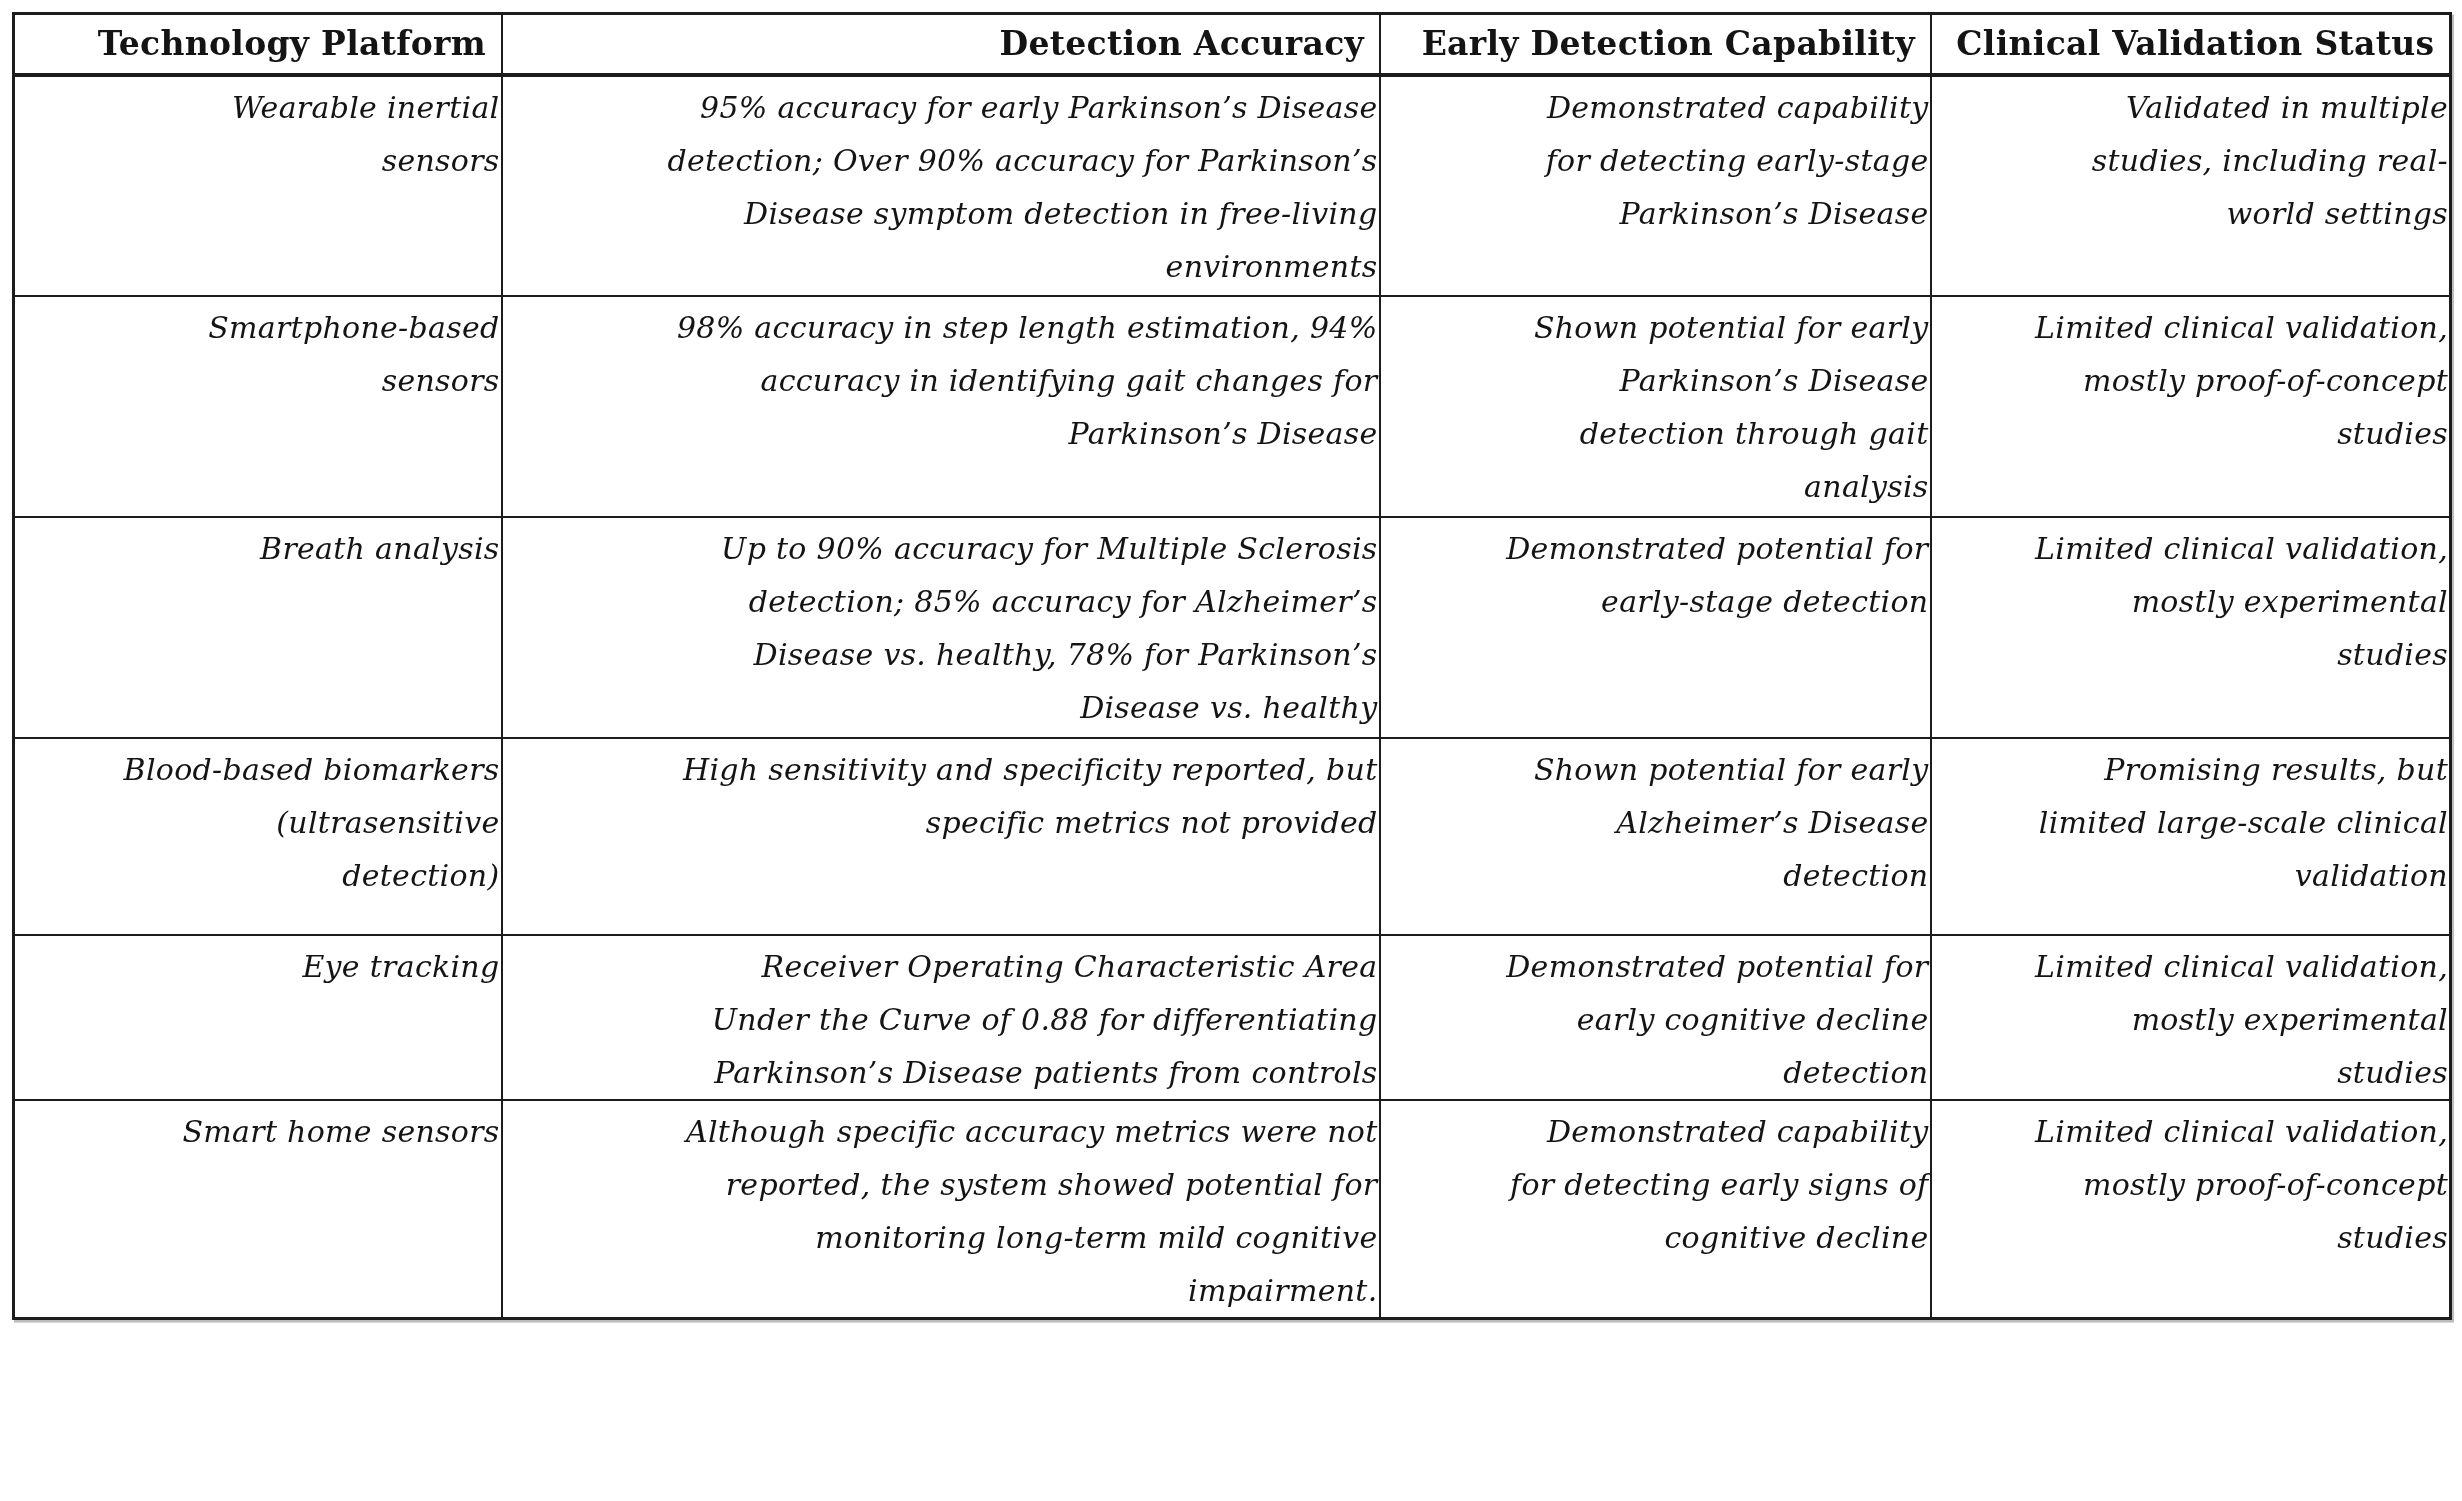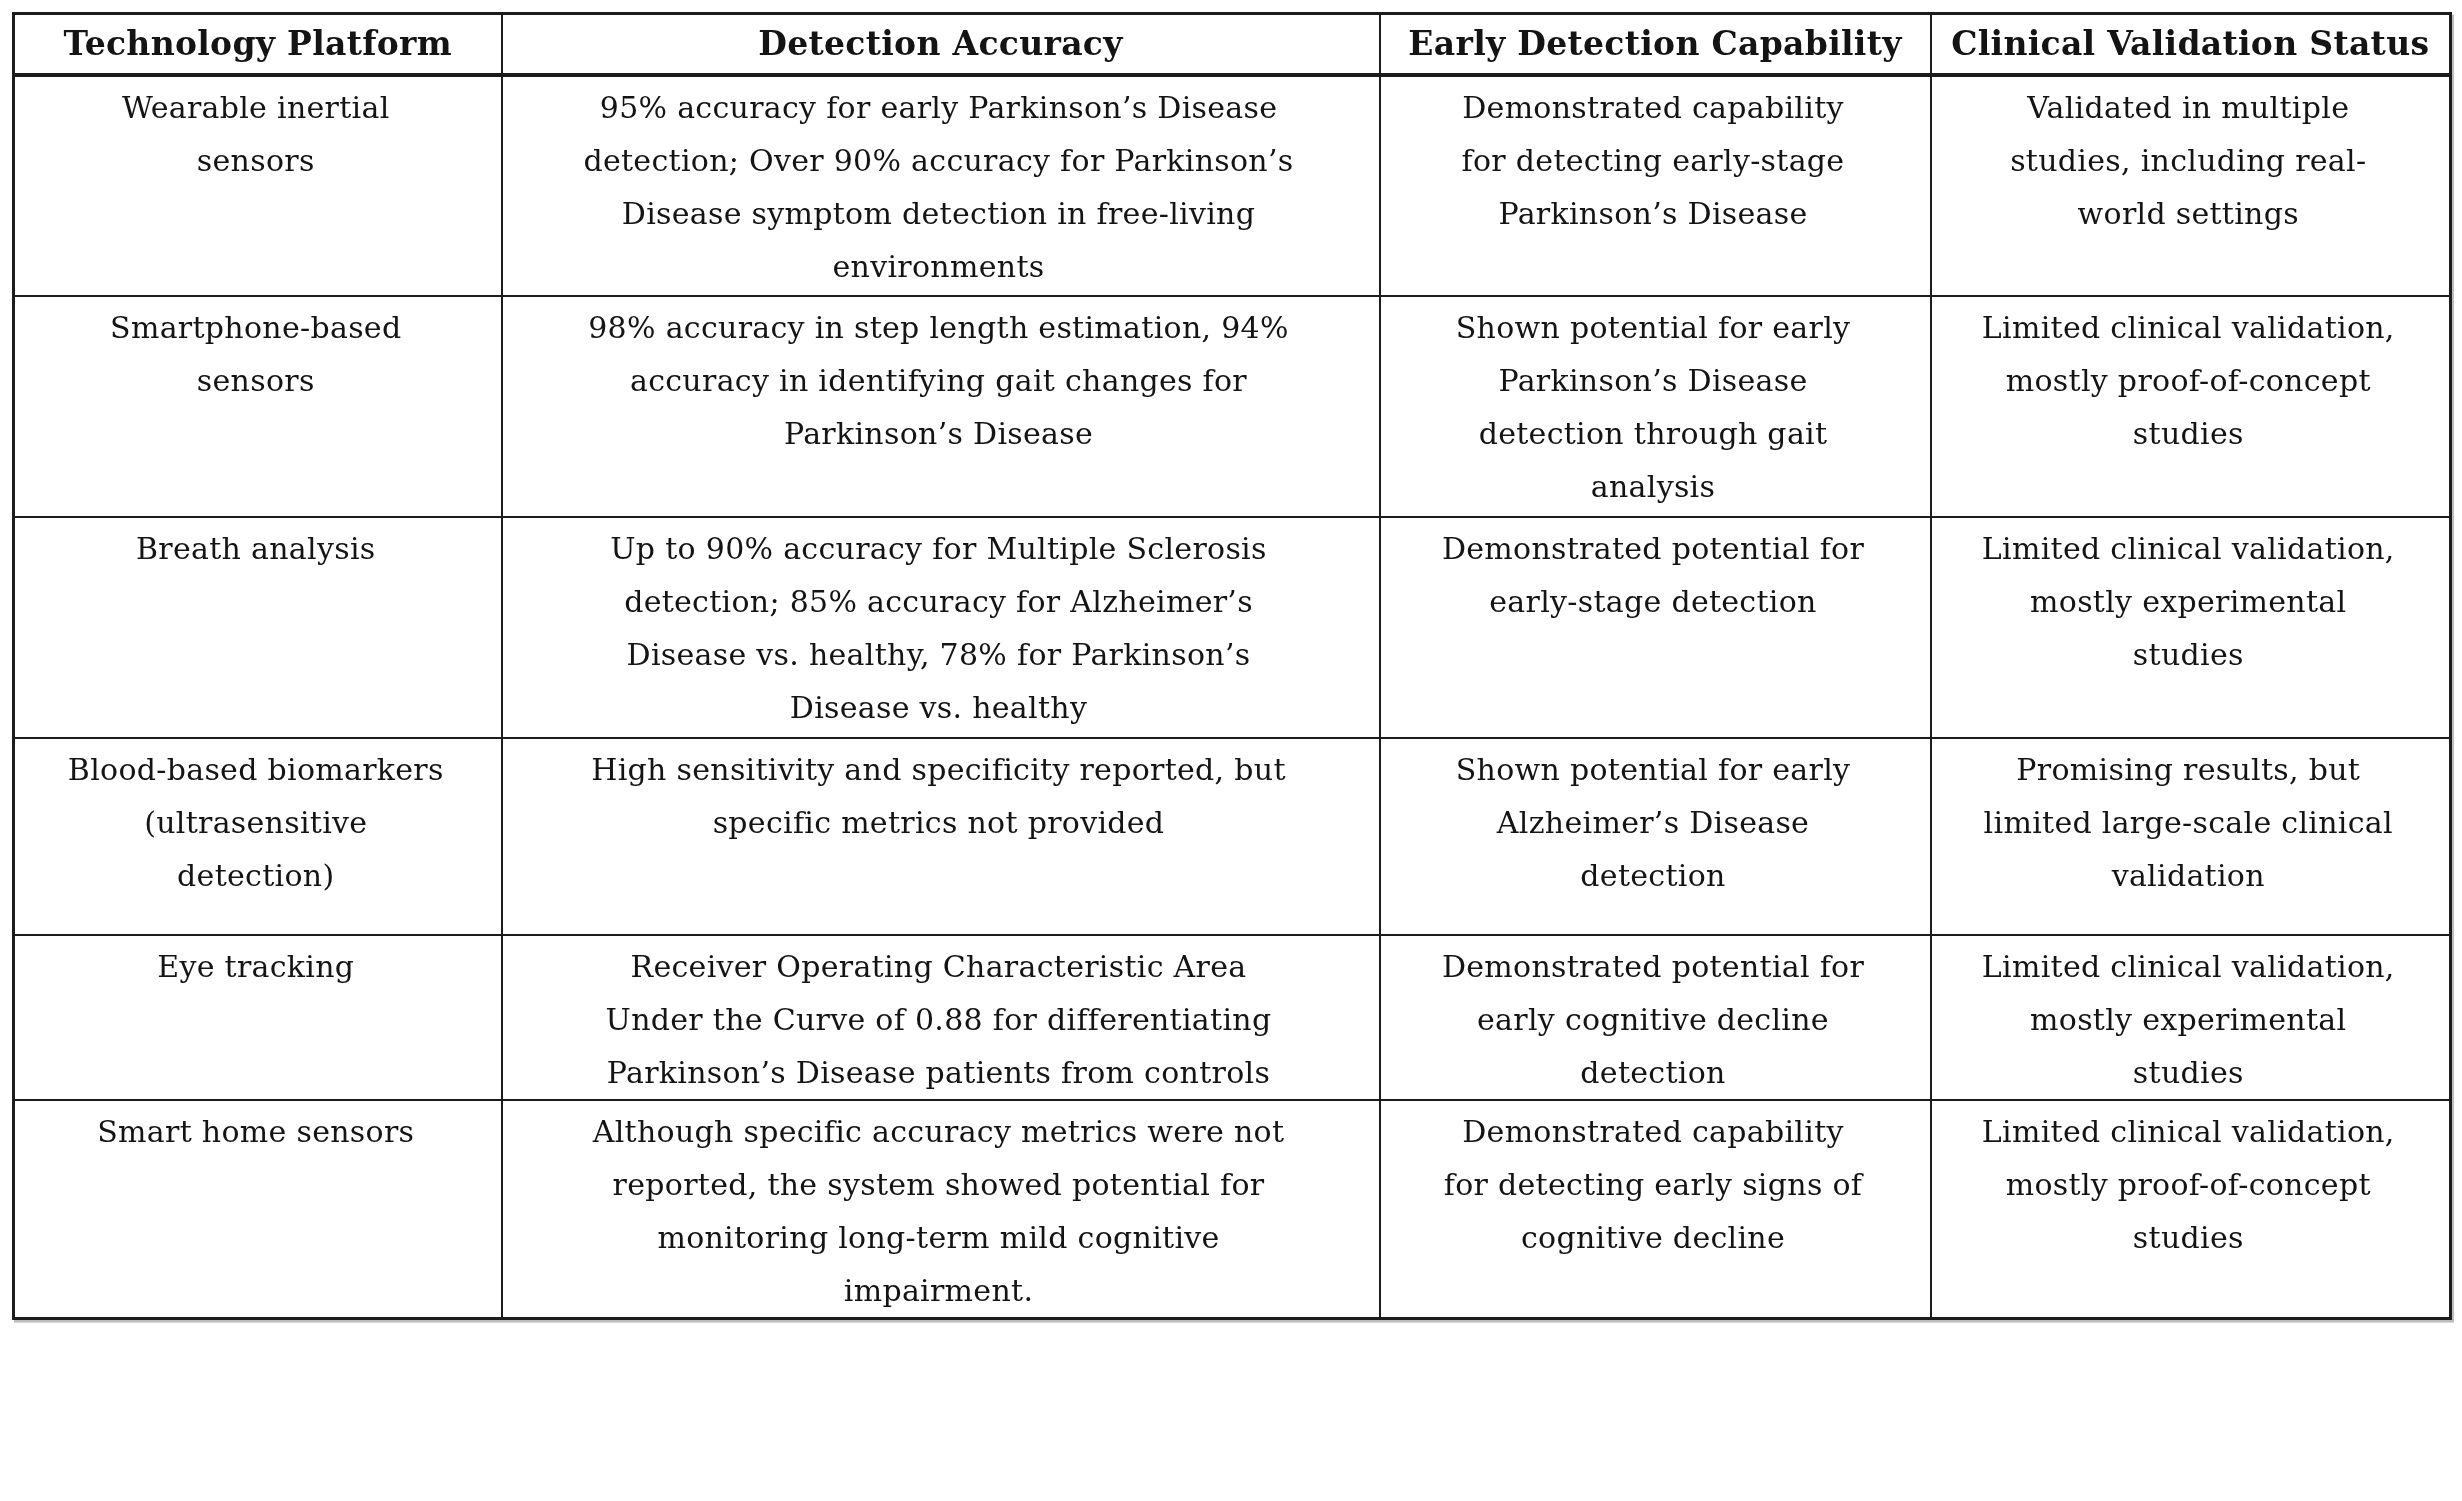--- a/index.html
+++ b/index.html
@@ -23,37 +23,38 @@
     border: 3.3px solid #1c1c1c;
     box-shadow: 2px 2.6px 0 #bdbdbd;
   }
   col.c1 { width: 488px; }
   col.c2 { width: 878px; }
   col.c3 { width: 551px; }
   col.c4 { width: 520px; }
 
   th, td {
     border: 2.6px solid #1c1c1c;
-    text-align: center;
+    text-align: right;
     overflow: hidden;
   }
   th {
     font-size: 33px;
     font-weight: 700;
     vertical-align: middle;
     padding: 0 14.5px;
     white-space: nowrap;
     border-bottom-width: 4px;
   }
   td {
     font-size: 30px;
     line-height: 53px;
     vertical-align: top;
-    padding: 4px 20px 0 16px;
+    padding: 4px 1px 0 16px;
     white-space: pre-line;
+    font-style: italic;
   }
   thead tr          { height: 61px;  }
   tbody tr:nth-child(1) { height: 221px; }
   tbody tr:nth-child(2) { height: 221px; }
   tbody tr:nth-child(3) { height: 221px; }
   tbody tr:nth-child(4) { height: 197px; }
   tbody tr:nth-child(5) { height: 138px; }
   tbody tr:nth-child(6) { height: 214px; }
   tbody tr:nth-child(7) { height: 165px; }
 </style>

